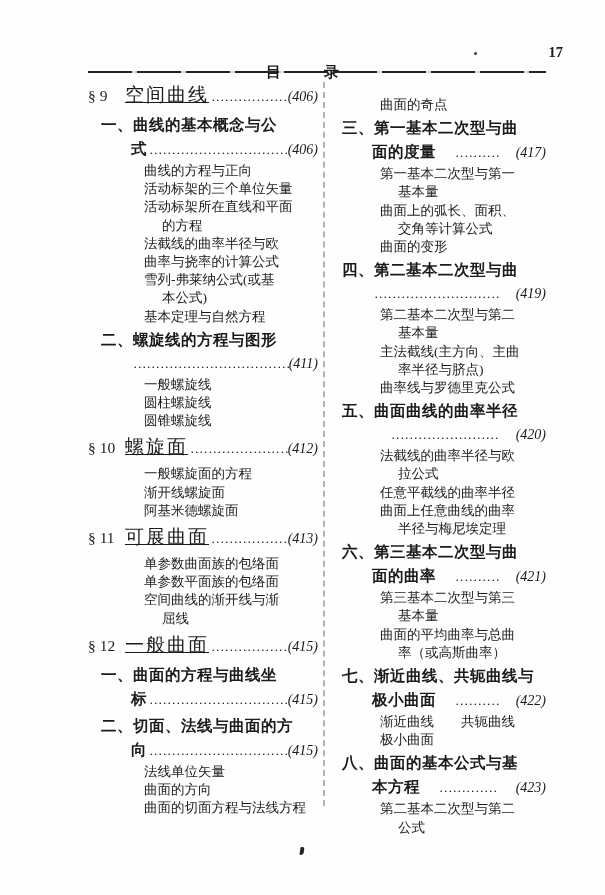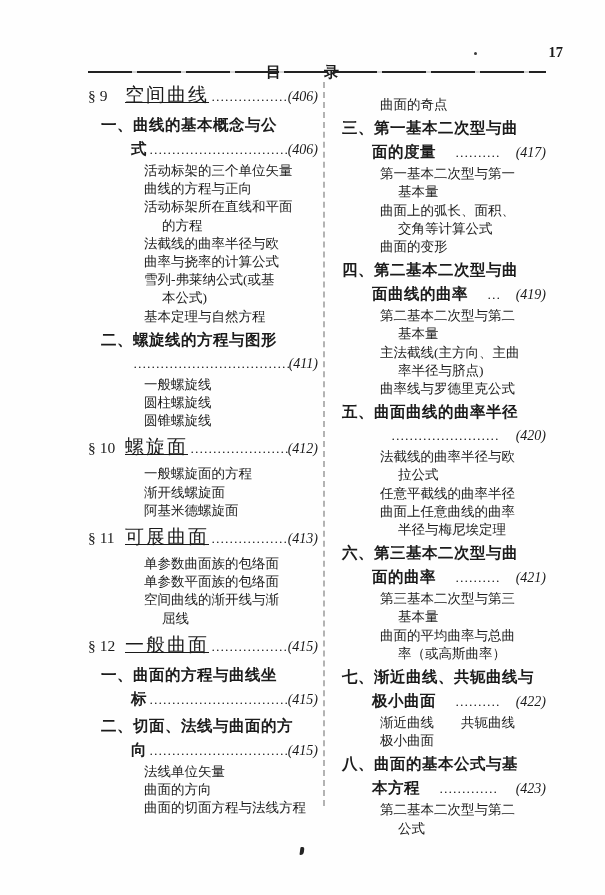--- a/index.html
+++ b/index.html
@@ -77,24 +77,24 @@
       <div class="ln sub">
         <span class="pfx">一、</span>
         <span class="txt">曲线的基本概念与公</span>
       </div>
       <div class="ln subc">
         <span class="txt">式</span>
         <span class="leader">………………………………………………</span>
         <span class="pg">(406)</span>
       </div>
       <div class="ln item">
+        <span class="txt">曲线的方程与正向</span>
+      </div>
+      <div class="ln item">
         <span class="txt">活动标架的三个单位矢量</span>
-      </div>
-      <div class="ln item">
-        <span class="txt">曲线的方程与正向</span>
       </div>
       <div class="ln item">
         <span class="txt">活动标架所在直线和平面</span>
       </div>
       <div class="ln itemc">
         <span class="txt">的方程</span>
       </div>
       <div class="ln item">
         <span class="txt">法截线的曲率半径与欧</span>
       </div>
@@ -221,21 +221,20 @@
         <span class="txt">交角等计算公式</span>
       </div>
       <div class="ln item">
         <span class="txt">曲面的变形</span>
       </div>
       <div class="ln sub">
         <span class="pfx">四、</span>
         <span class="txt">第二基本二次型与曲</span>
       </div>
       <div class="ln subc">
-        <span class="txt">面曲线的曲率</span>
         <span class="leader">………………………………………………</span>
         <span class="pg">(419)</span>
       </div>
       <div class="ln item">
         <span class="txt">第二基本二次型与第二</span>
       </div>
       <div class="ln itemc">
         <span class="txt">基本量</span>
       </div>
       <div class="ln item">

